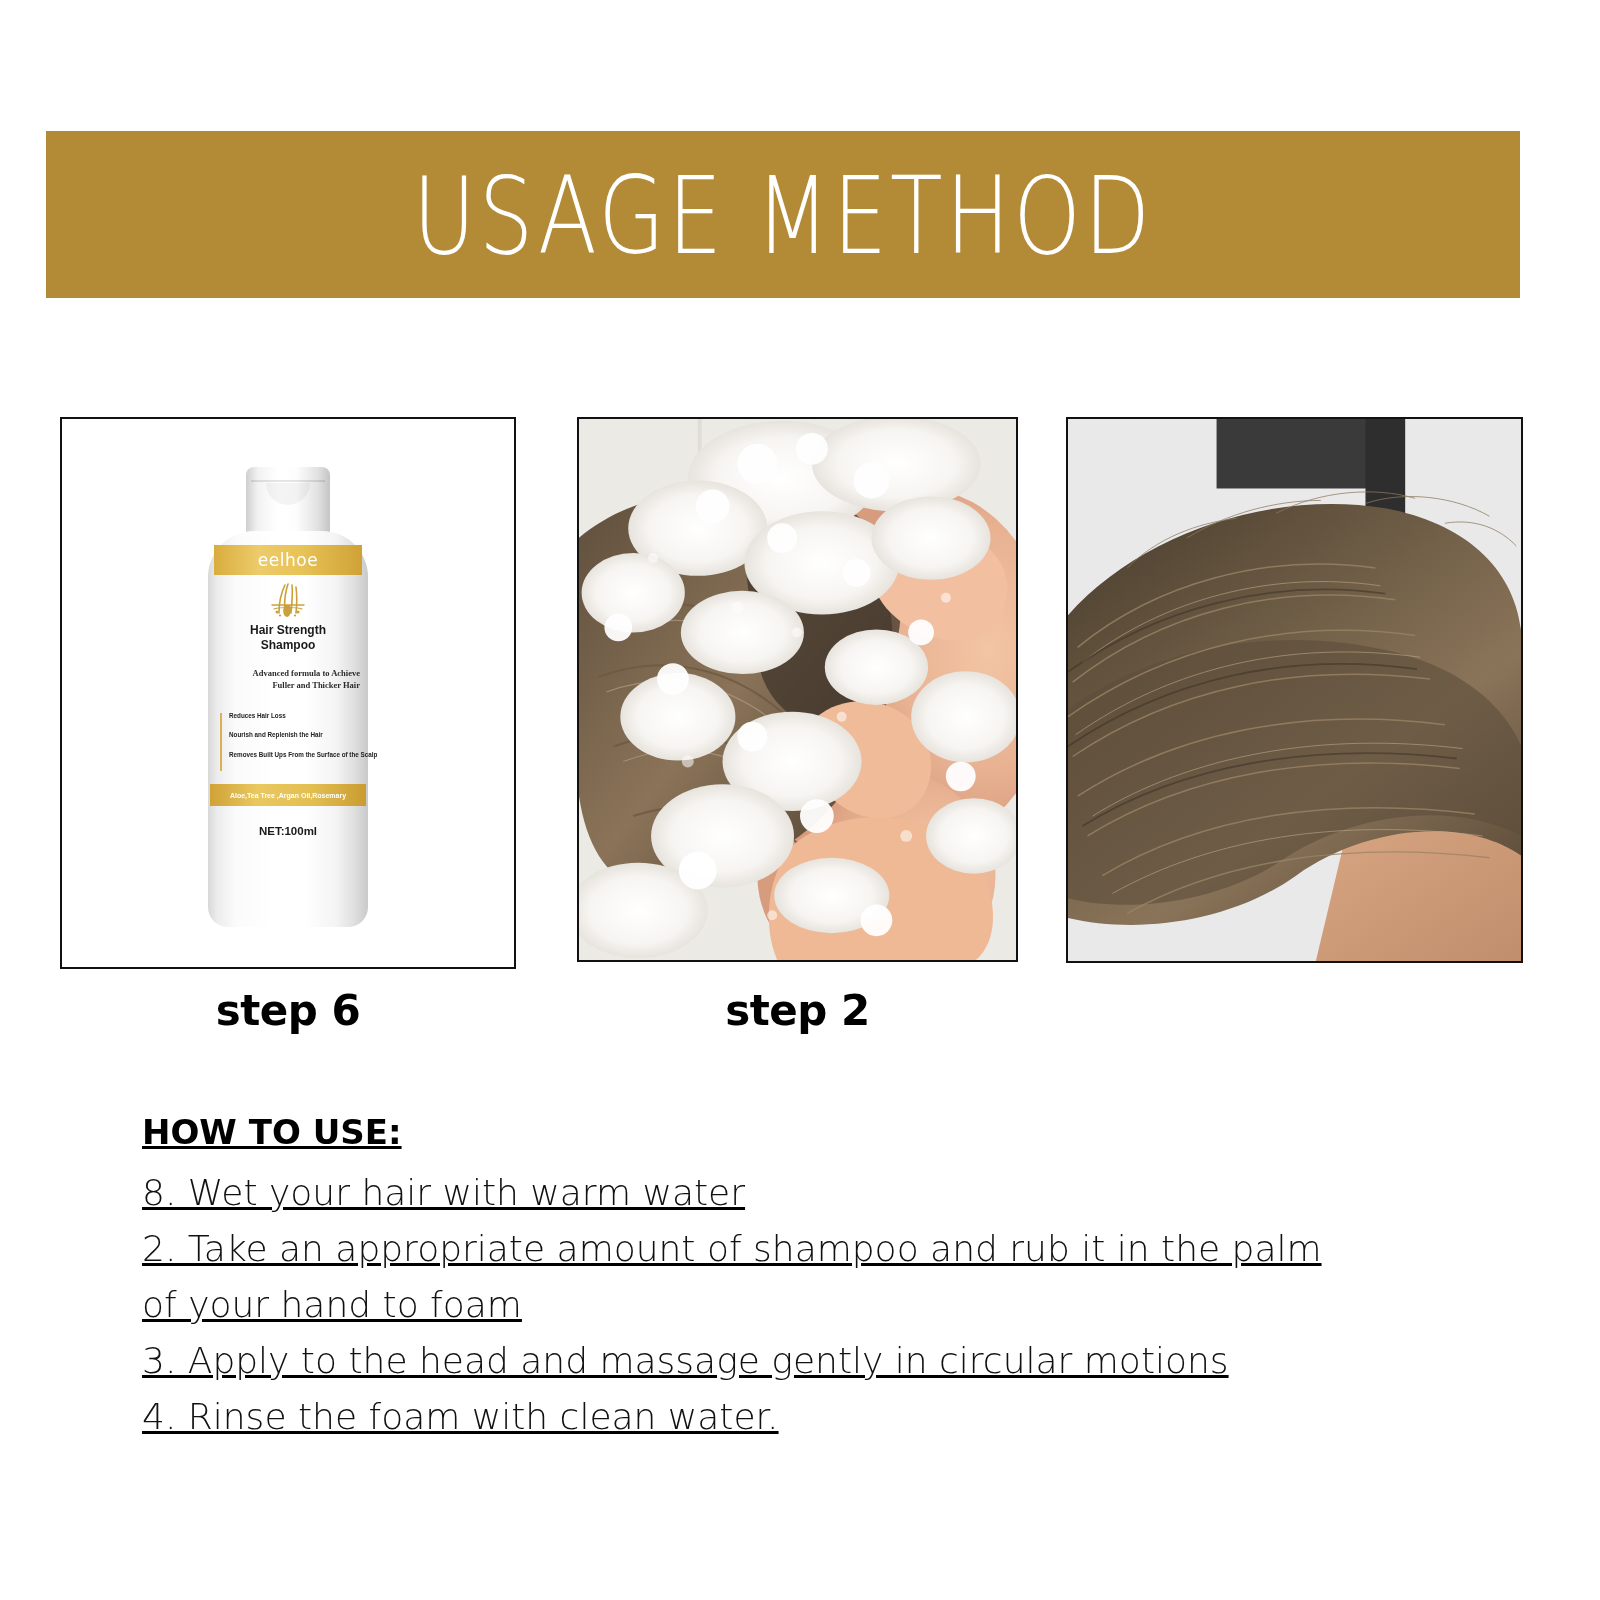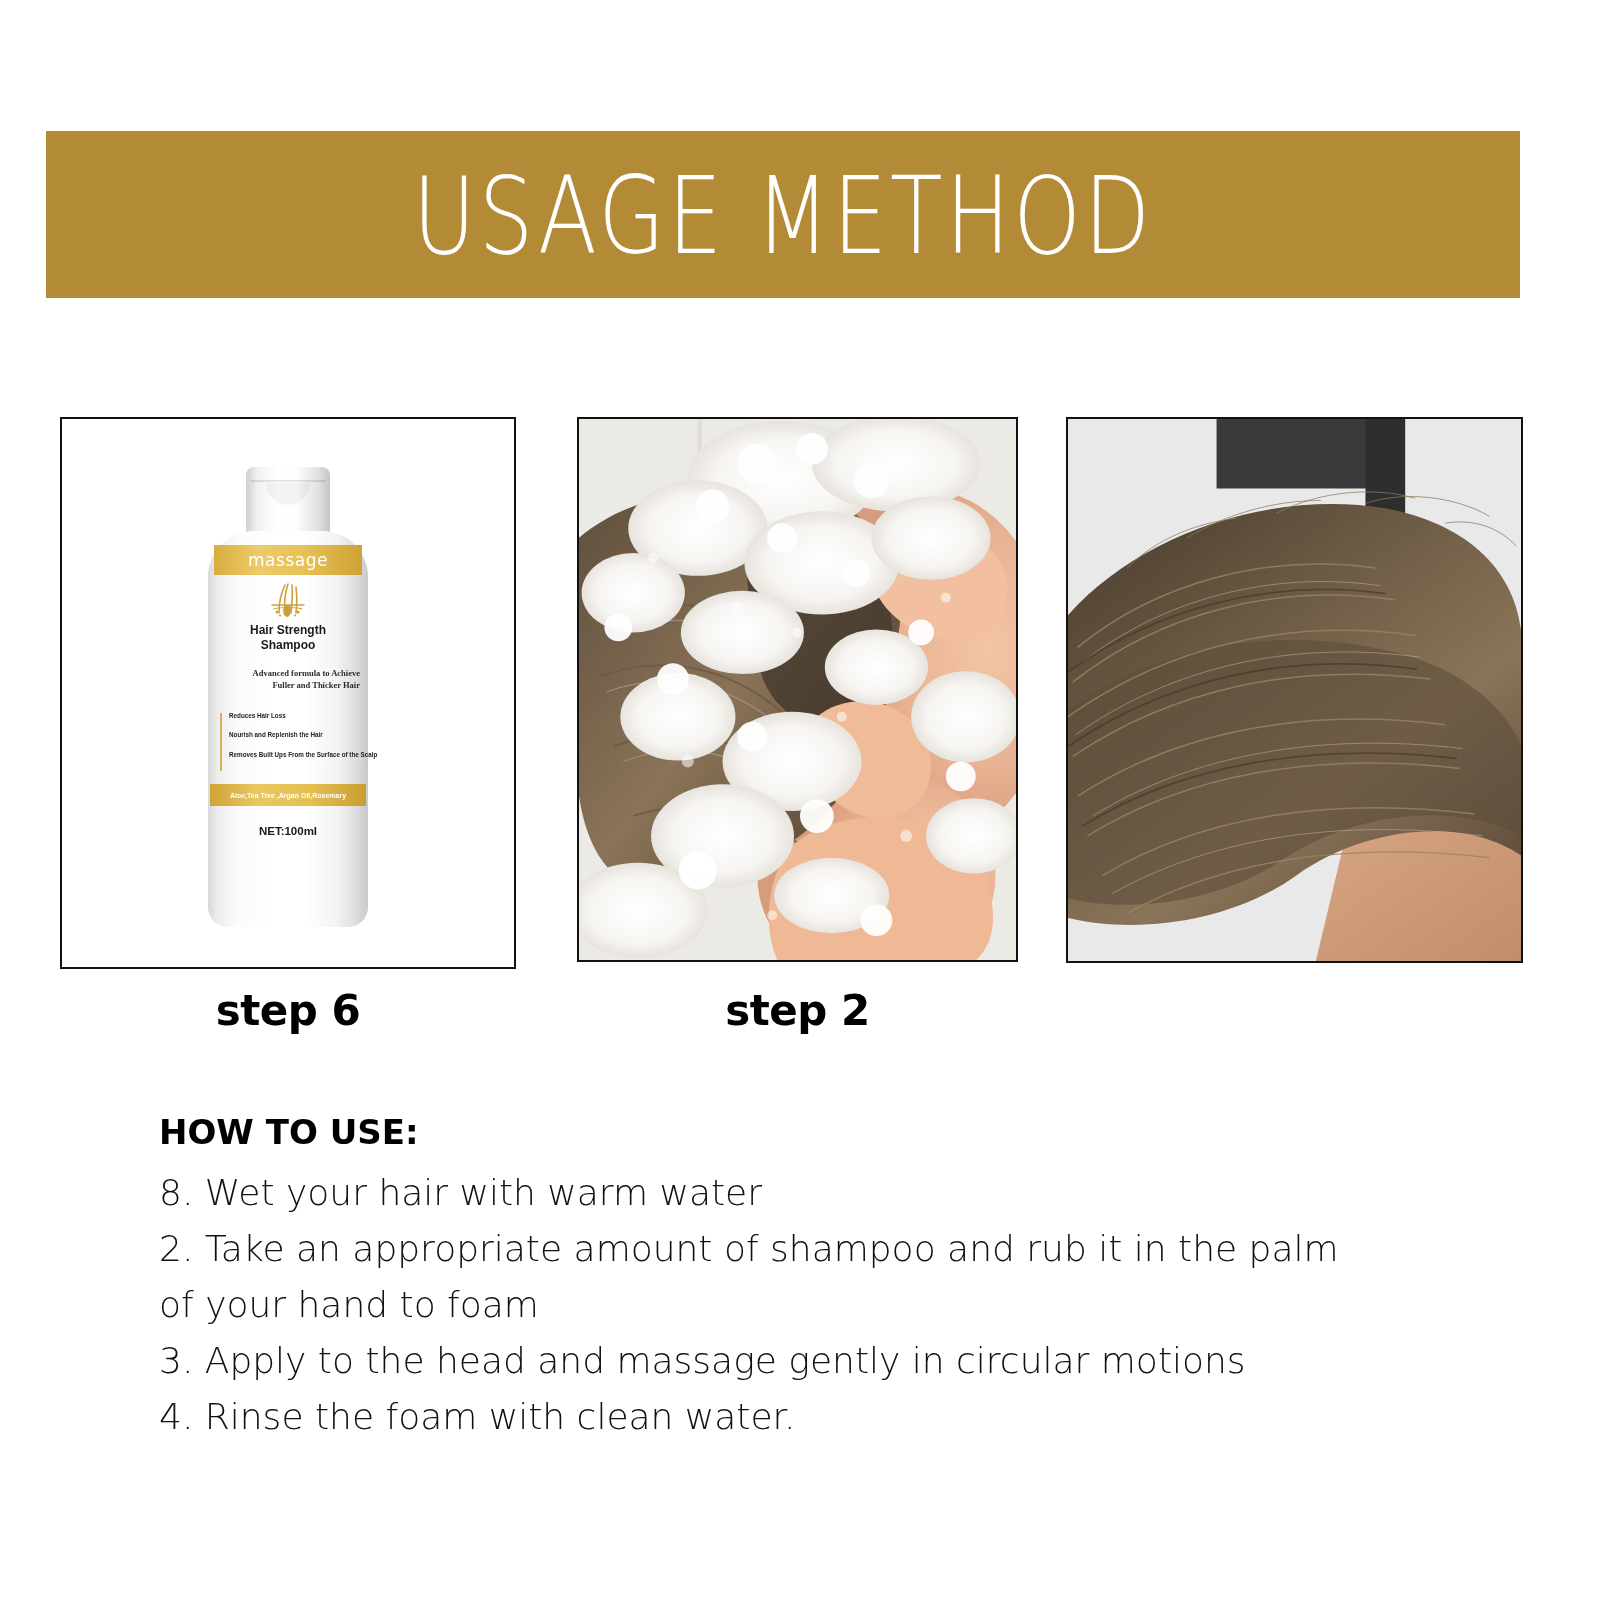--- a/index.html
+++ b/index.html
@@ -241,23 +241,24 @@
     letter-spacing: -0.5px;
     line-height: 1;
   }
   .caption-1 { left: 60px;   width: 456px; }
   .caption-2 { left: 577px;  width: 441px; }
   .caption-3 { left: 1066px; width: 457px; }
 
   
   .howto {
     position: absolute;
-    left: 159px;
+    left: 142px;
     top: 1115px;
     width: 1340px;
+    text-decoration: underline;
   }
   .howto-heading {
     color: #000000;
     font-family: "DejaVu Sans", sans-serif;
     font-size: 34px;
     font-weight: bold;
     letter-spacing: 0px;
     line-height: 1;
     margin-bottom: 26px;
   }
@@ -286,21 +287,21 @@
 
         <div class="cap">
           <div class="cap-notch"></div>
         </div>
 
         <div class="bottle-body"></div>
 
         <div class="bottle-label">
 
           <div class="brand-band">
-            <span class="brand-name">massage</span>
+            <span class="brand-name">eelhoe</span>
           </div>
 
           <div class="follicle-icon">
             <svg viewBox="0 0 44 36" xmlns="http://www.w3.org/2000/svg">
               <g fill="none" stroke="#caa03a" stroke-width="1.6" stroke-linecap="round">
                 <path d="M13 30 C13 20, 15 10, 19 2"></path>
                 <path d="M19 31 C18 21, 19 10, 22 1"></path>
                 <path d="M25 30 C26 20, 27 10, 26 2"></path>
                 <path d="M30 30 C31 21, 31 12, 30 4"></path>
               </g>

